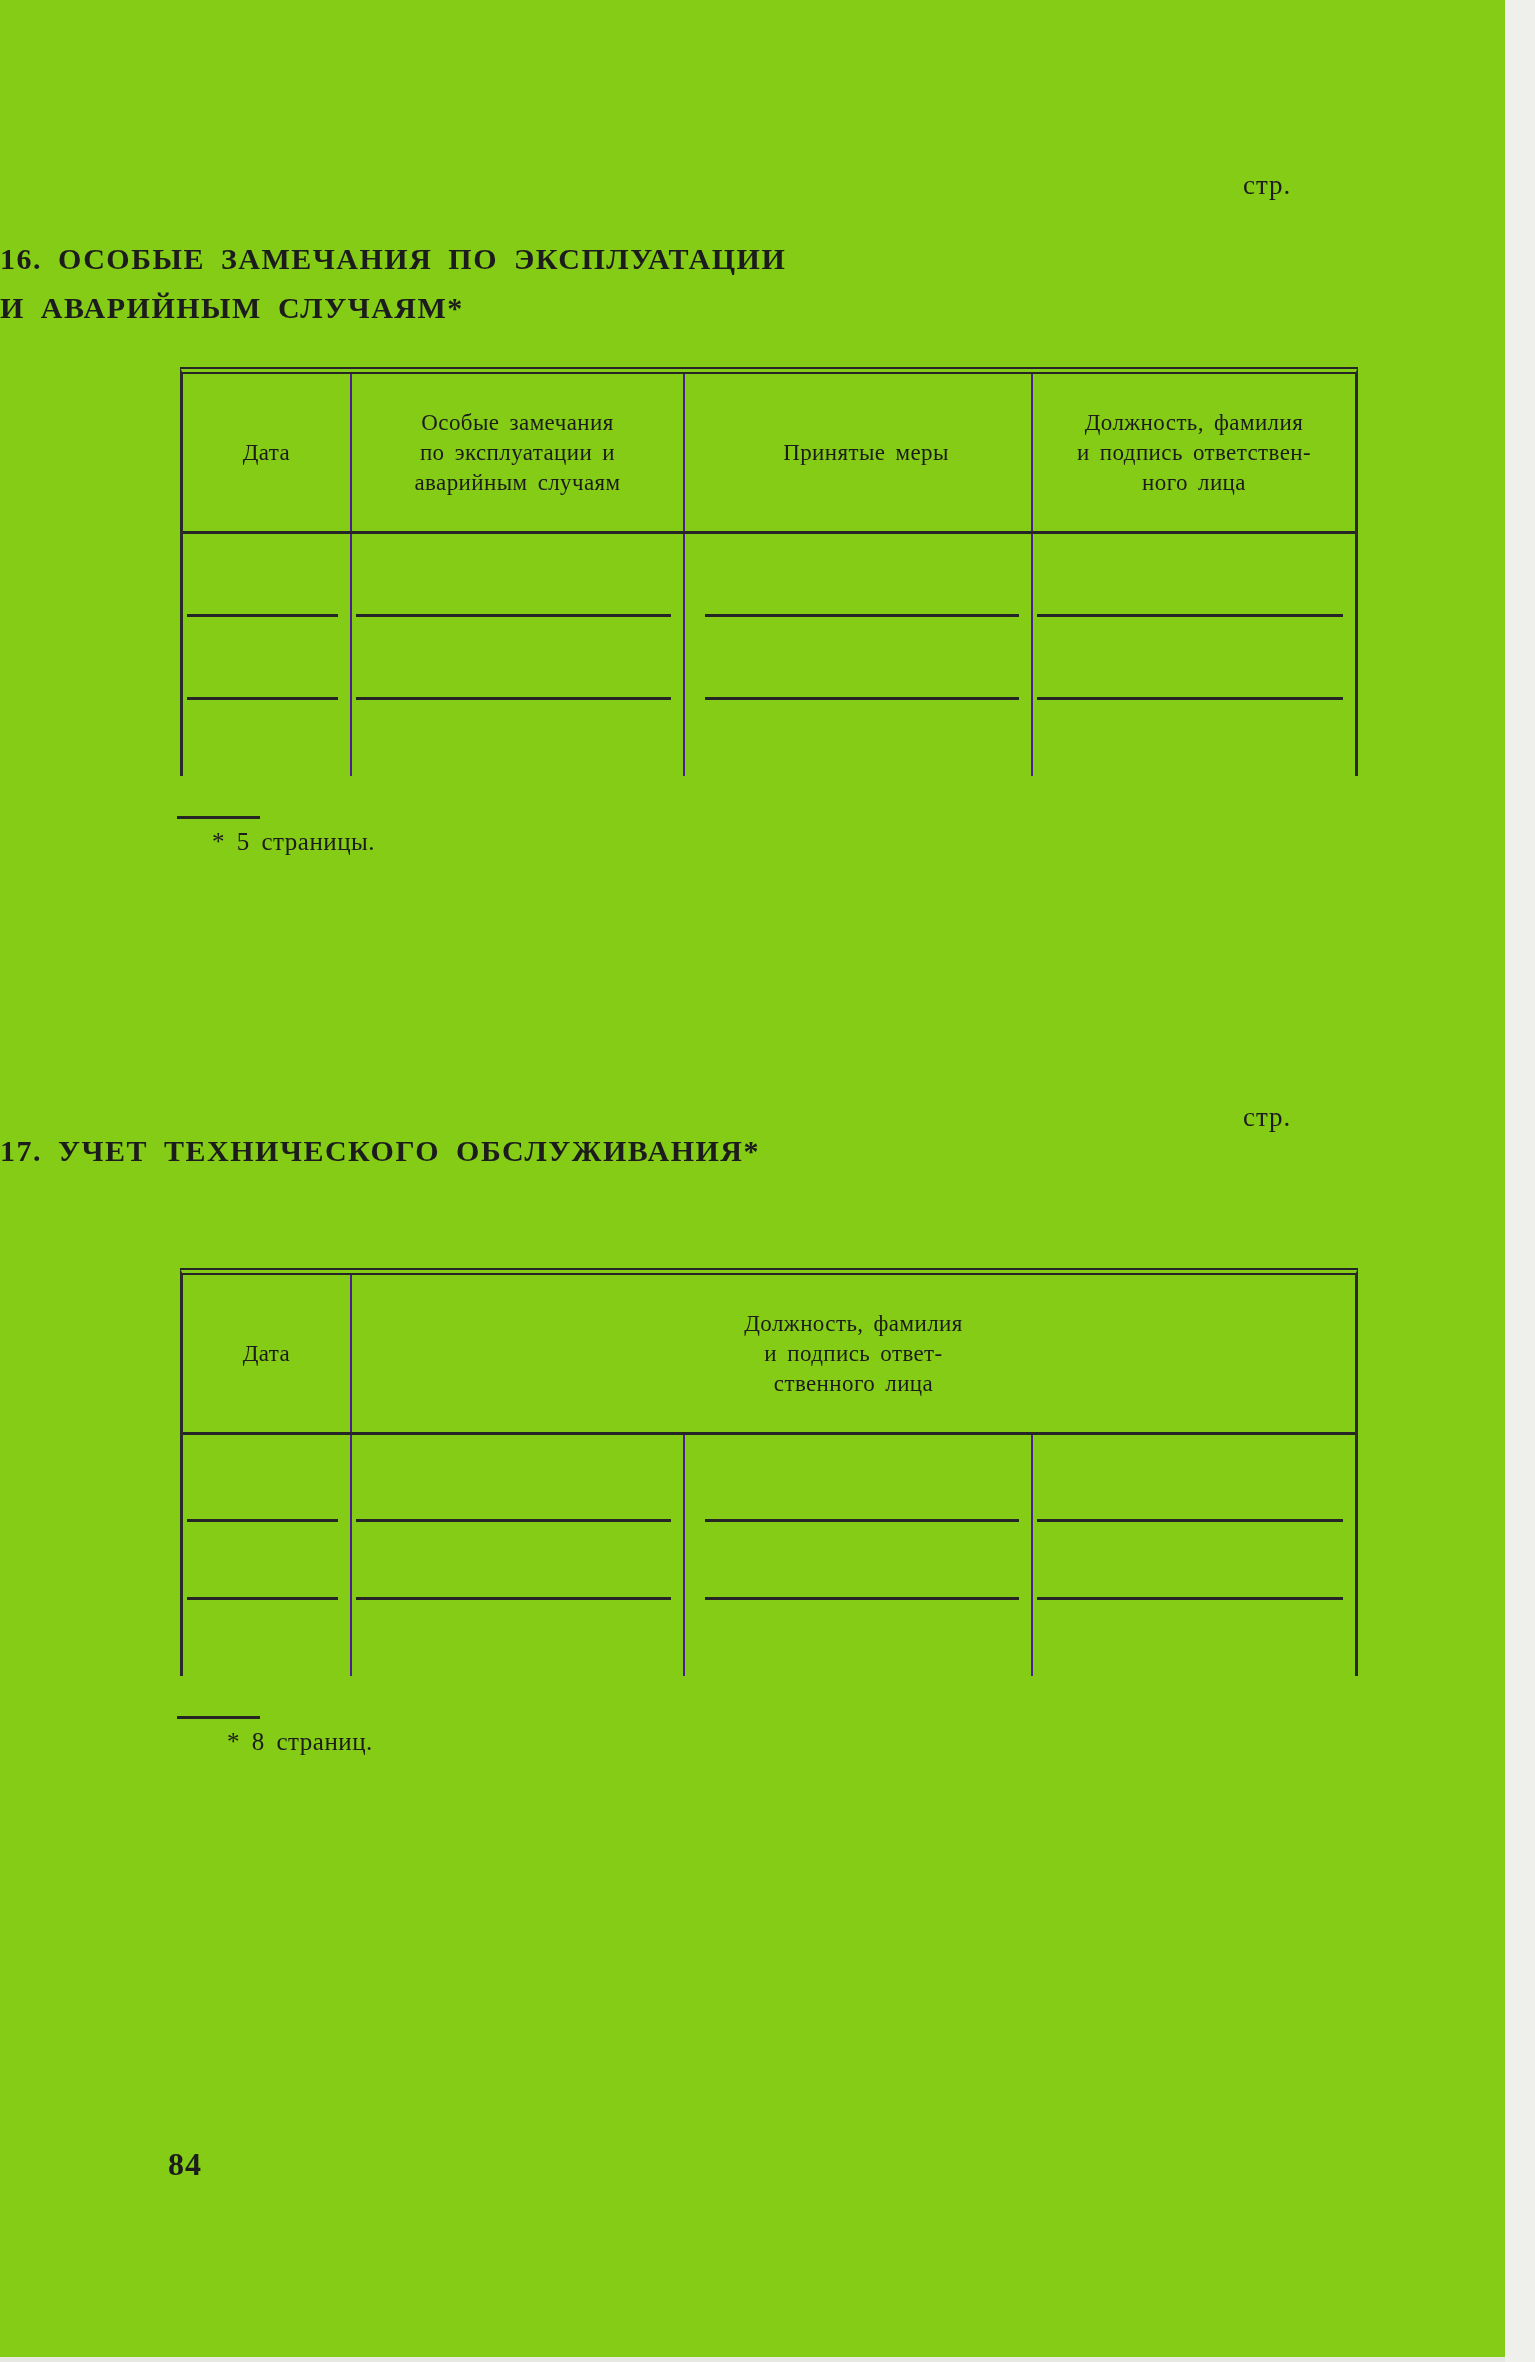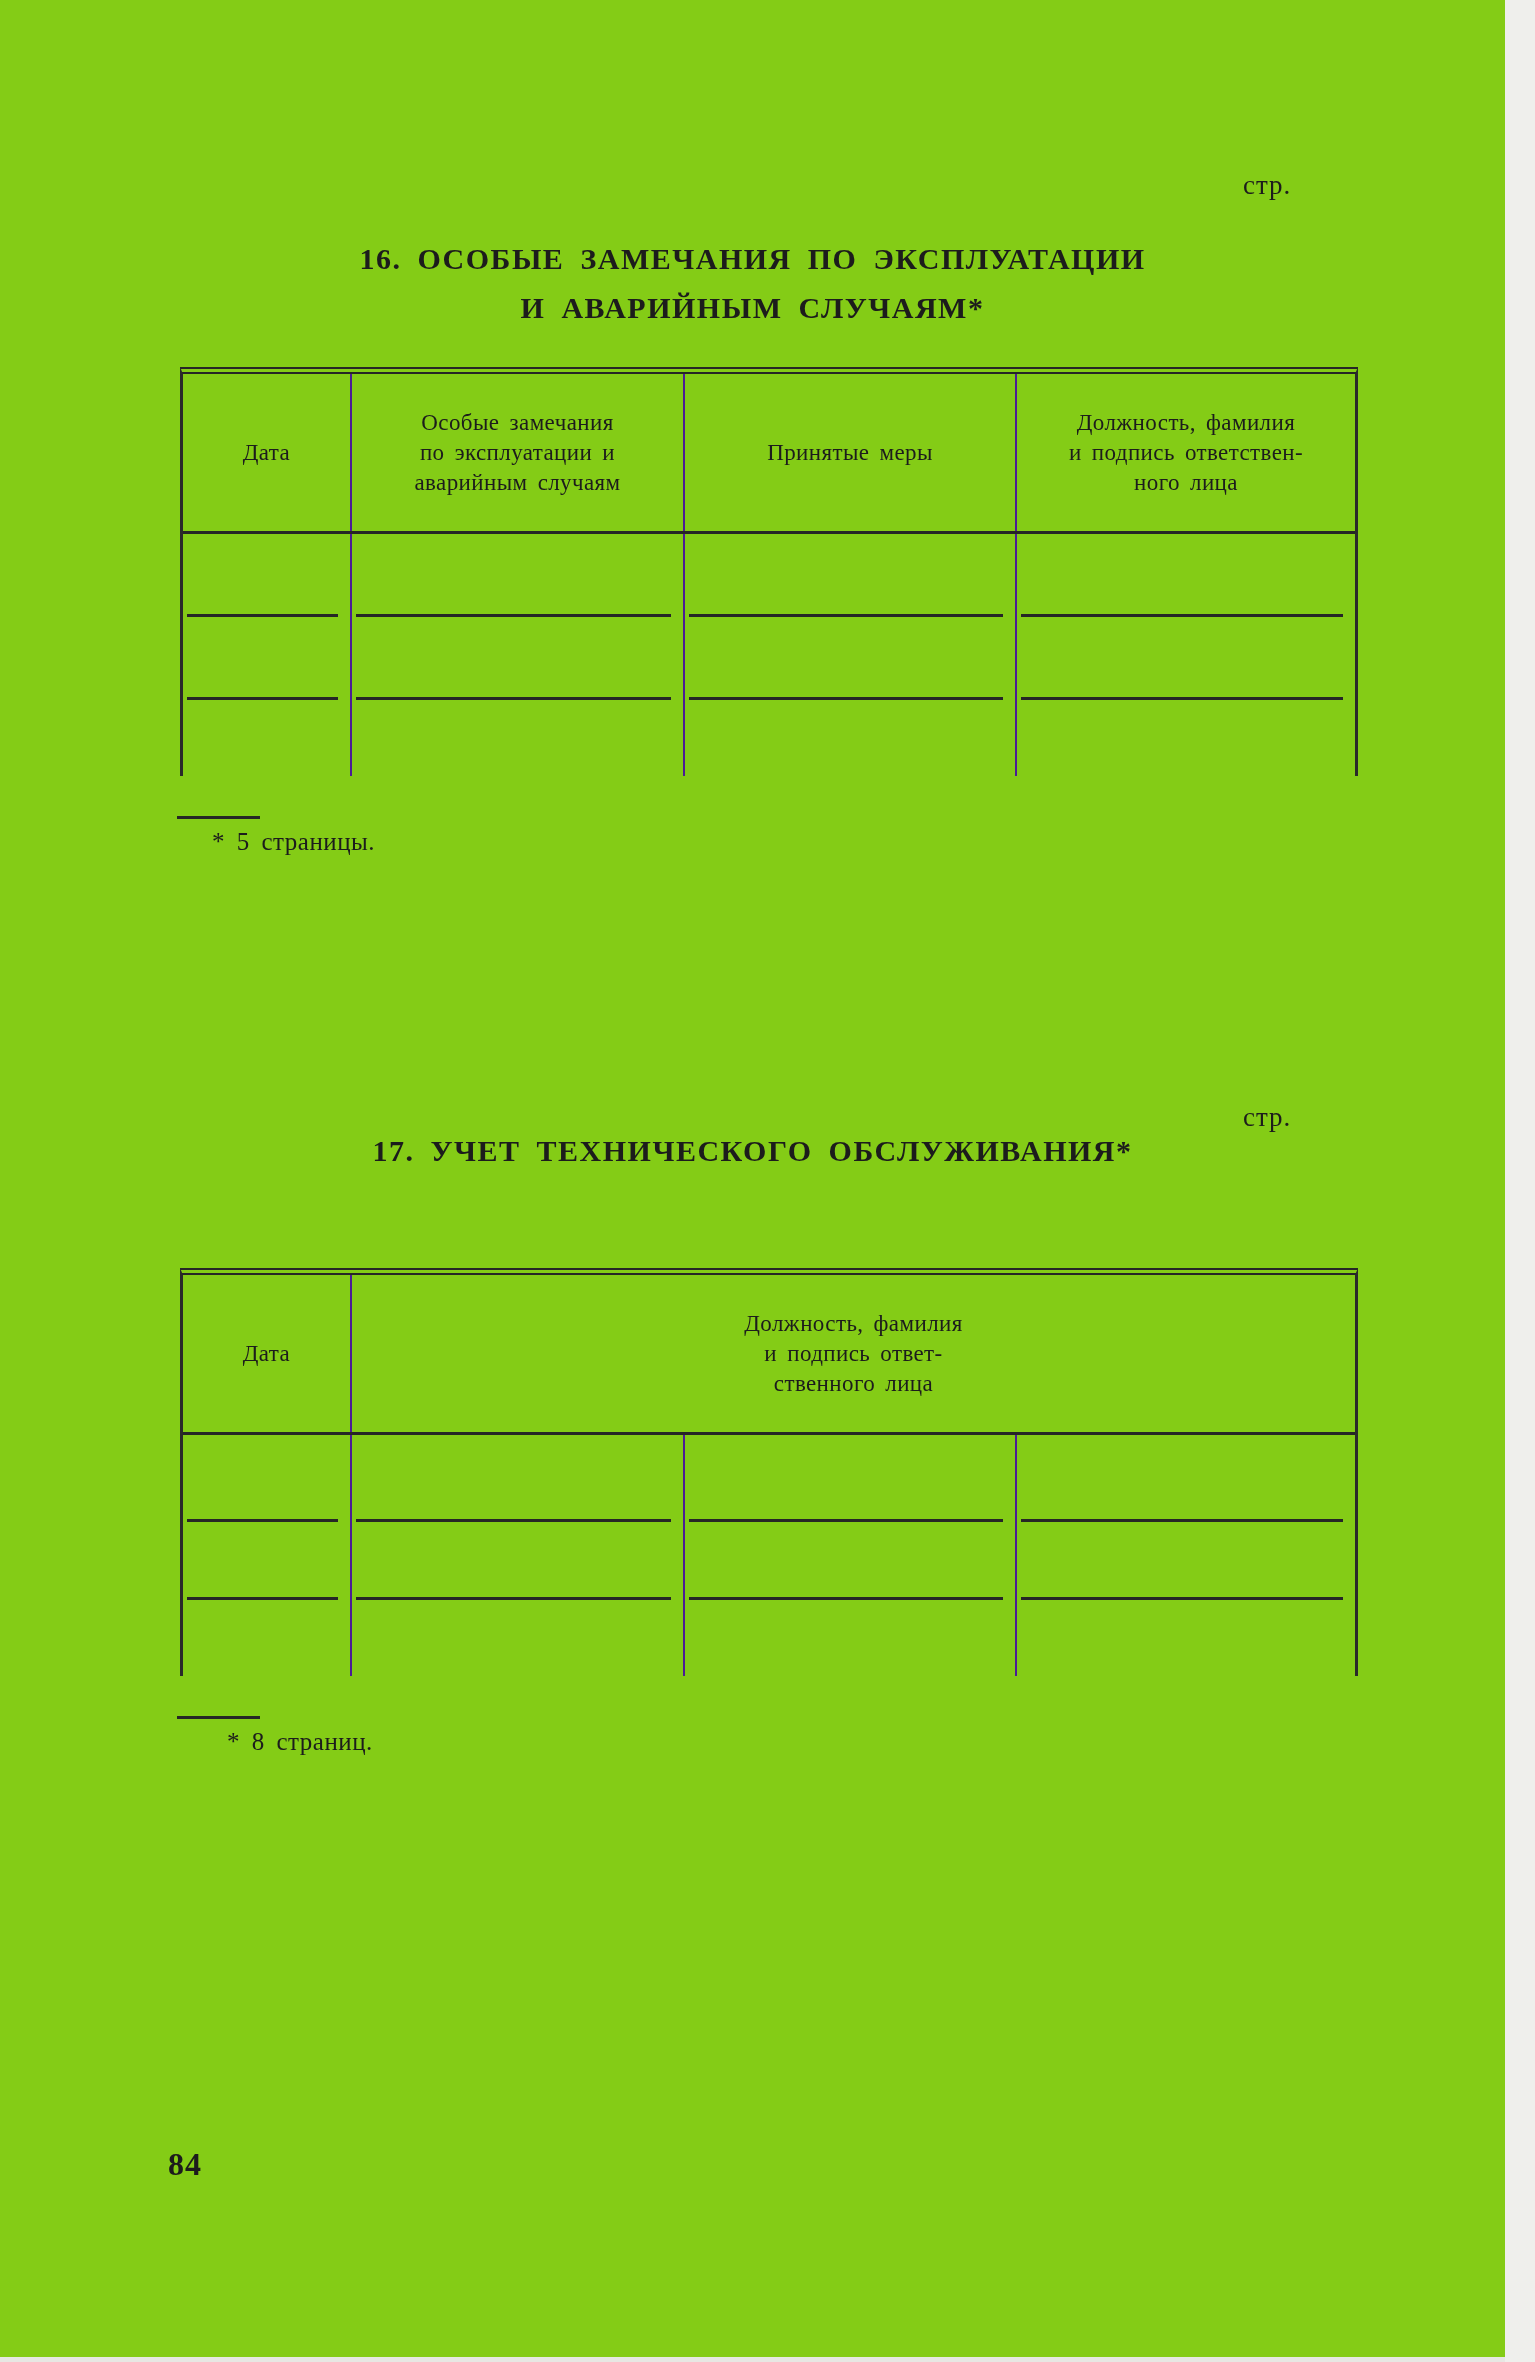--- a/index.html
+++ b/index.html
@@ -25,21 +25,20 @@
     left: 1243px;
     font-size: 27px;
     letter-spacing: 1px;
   }
   .page-label.first  { top: 170px; }
   .page-label.second { top: 1102px; }
   .sec-title {
     position: absolute;
     left: 0;
     width: 100%;
-    text-align: center;
     font-weight: bold;
     font-size: 30px;
     letter-spacing: 1.5px;
     word-spacing: 7px;
     line-height: 49px;
   }
   .sec-title.t16 { top: 234px; }
   .sec-title.t17 { top: 1126px; }
 
   .doc-table {
@@ -63,21 +62,21 @@
   .tbl17 .t-row.t-body.r2 { height: 78px; }
   .tbl17 .t-row.t-body.r3 { height: 78px; }
 
   .t-cell {
     position: relative;
     height: 100%;
     border-right: 2px solid #4c1d95;
   }
   .t-cell.c1 { width: 169px; }
   .t-cell.c2 { width: 333px; }
-  .t-cell.c3 { width: 332px; }
+  .t-cell.c3 { width: 332px; margin-left: 16px; }
   .t-cell.c4 { flex: 1; border-right: none; }
 
   .t-head .t-cell {
     display: flex;
     align-items: center;
     justify-content: center;
     text-align: center;
     font-size: 23px;
     line-height: 30px;
     letter-spacing: 0.4px;

